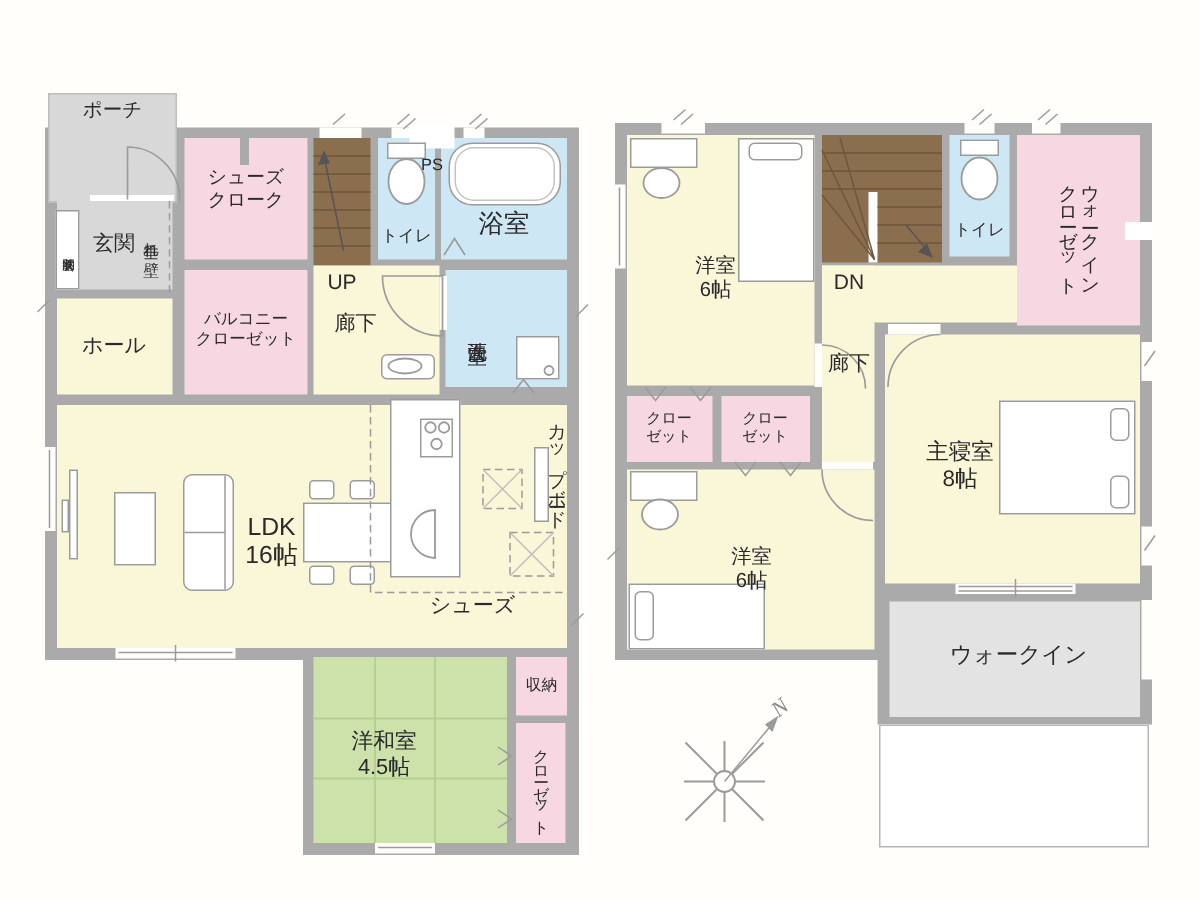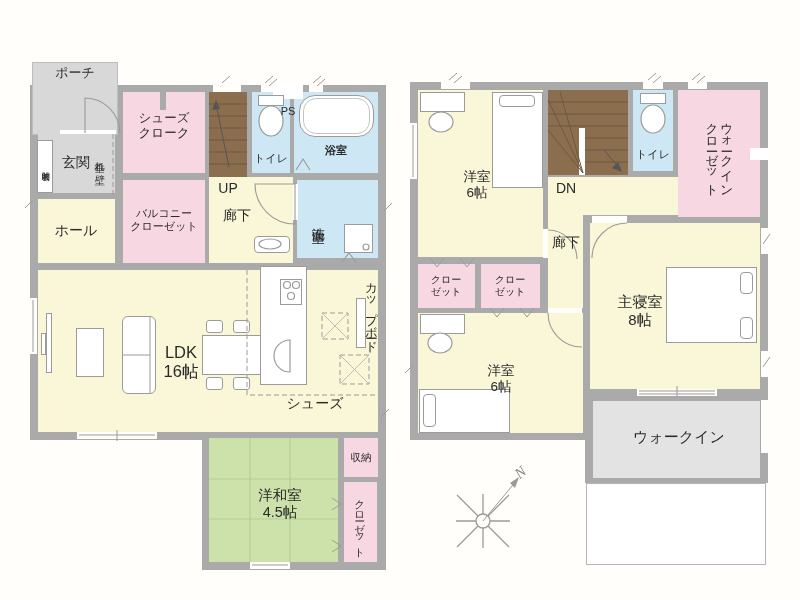--- a/index.html
+++ b/index.html
@@ -247,27 +247,27 @@
   <div class="lbl v" style="left:100px;top:160px;font-size:10.5px;letter-spacing:0;">垂れ壁</div>
   <div class="lbl" style="left:164px;top:126px;font-size:12.5px;">シューズ
 クローク</div>
   <div class="lbl" style="left:76px;top:230px;font-size:14px;">ホール</div>
   <div class="lbl" style="left:164px;top:220px;font-size:11px;">バルコニー
 クローゼット</div>
   <div class="lbl" style="left:228px;top:188px;font-size:14px;">UP</div>
   <div class="lbl" style="left:237px;top:215px;font-size:14px;">廊下</div>
   <div class="lbl" style="left:271px;top:158px;font-size:11px;white-space:nowrap;">トイレ</div>
   <div class="lbl" style="left:288px;top:91px;font-size:11px;margin-top:20px;">PS</div>
-  <div class="lbl" style="left:336px;top:150px;font-size:11px;font-weight:bold;">浴室</div>
+  <div class="lbl" style="left:336px;top:150px;font-size:17px;">浴室</div>
   <div class="lbl v" style="left:318px;top:219px;font-size:13px;">洗面室</div>
   <div class="lbl v" style="left:371px;top:310px;font-size:12.5px;letter-spacing:0;">カップボード</div>
   <div class="lbl" style="left:181px;top:362px;font-size:16.5px;">LDK
 16帖</div>
   <div class="lbl" style="left:315px;top:403px;font-size:14px;white-space:nowrap;">シューズ</div>
-  <div class="lbl" style="left:256px;top:504px;font-size:14.5px;margin-left:24px;">洋和室
+  <div class="lbl" style="left:256px;top:504px;font-size:14.5px;">洋和室
 4.5帖</div>
   <div class="lbl" style="left:361px;top:457px;font-size:10.5px;">収納</div>
   <div class="lbl v" style="left:360px;top:522px;font-size:10.5px;letter-spacing:0;">クローゼット</div>
 
   <div class="lbl" style="left:477px;top:185px;font-size:13.5px;">洋室
 6帖</div>
   <div class="lbl" style="left:566px;top:188px;font-size:14px;">DN</div>
   <div class="lbl" style="left:653px;top:154px;font-size:11px;white-space:nowrap;">トイレ</div>
   <div class="lbl v" style="left:719px;top:153px;font-size:12.5px;">ウォークイン
 クローゼット</div>

